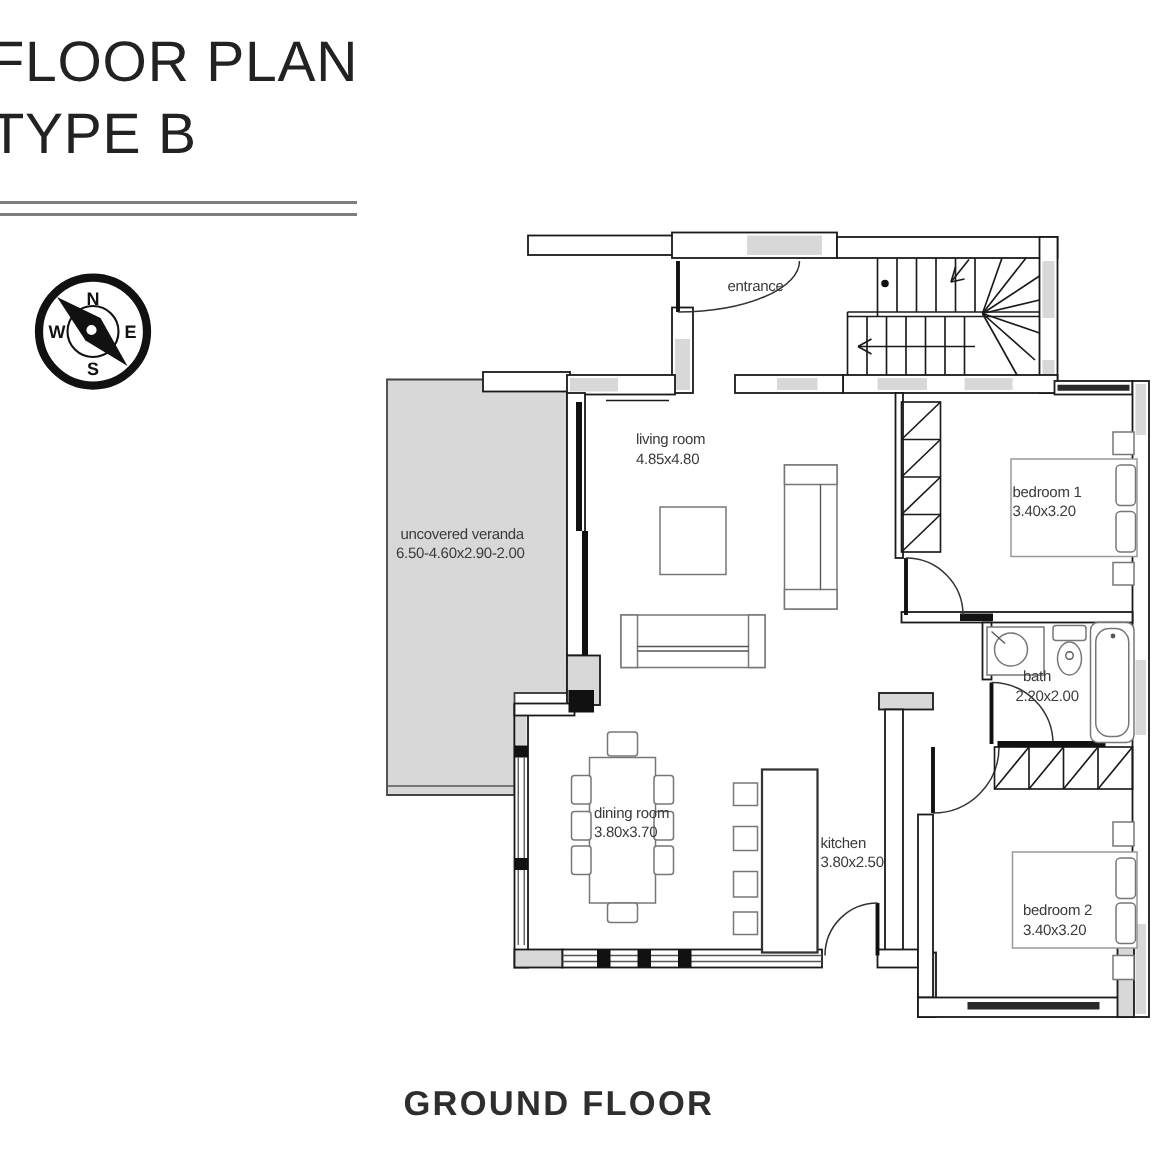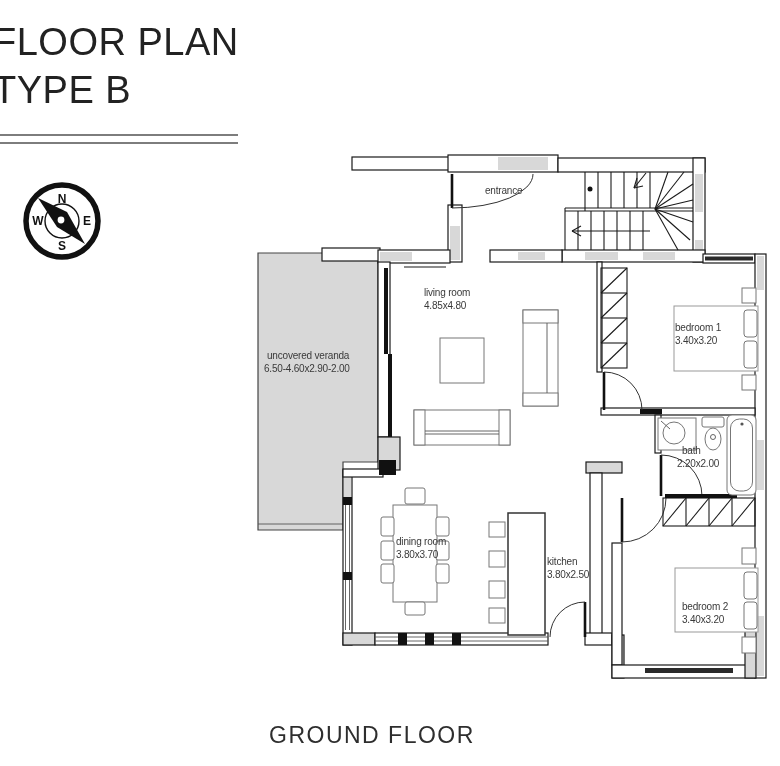--- a/index.html
+++ b/index.html
@@ -3,21 +3,21 @@
 <meta charset="utf-8">
 <style>
   html,body{margin:0;padding:0;background:#fff;width:780px;height:766px;overflow:hidden;
     font-family:"Liberation Sans", sans-serif;}
   .page{position:relative;width:780px;height:766px;background:#fff;}
   .title{position:absolute;left:-7px;top:18px;color:#222;font-size:38px;line-height:48px;
     letter-spacing:.5px;font-weight:400;white-space:nowrap;}
   .title-rule{position:absolute;left:0;top:134px;width:238px;height:6px;
     border-top:2.5px solid #7d7d7d;border-bottom:2.5px solid #7d7d7d;}
   .caption{position:absolute;left:269px;top:722px;color:#2e2e2e;font-size:23px;
-    letter-spacing:1.5px;font-weight:400;}
+    letter-spacing:1.5px;font-weight:700;}
   svg{position:absolute;left:0;top:0;}
   .w{fill:#ffffff;stroke:#1a1a1a;stroke-width:1.2;}
   .g{fill:#d8d8d8;stroke:none;}
   .gs{fill:#d8d8d8;stroke:#1a1a1a;stroke-width:1.2;}
   .ln{stroke:#1a1a1a;stroke-width:1.1;fill:none;}
   .thin{stroke:#555;stroke-width:.9;fill:none;}
   .blk{fill:#111;stroke:none;}
   .furn{fill:#fff;stroke:#777;stroke-width:1;}
   .furn2{fill:#fff;stroke:#999;stroke-width:1;}
   .arc{stroke:#333;stroke-width:1;fill:none;}

